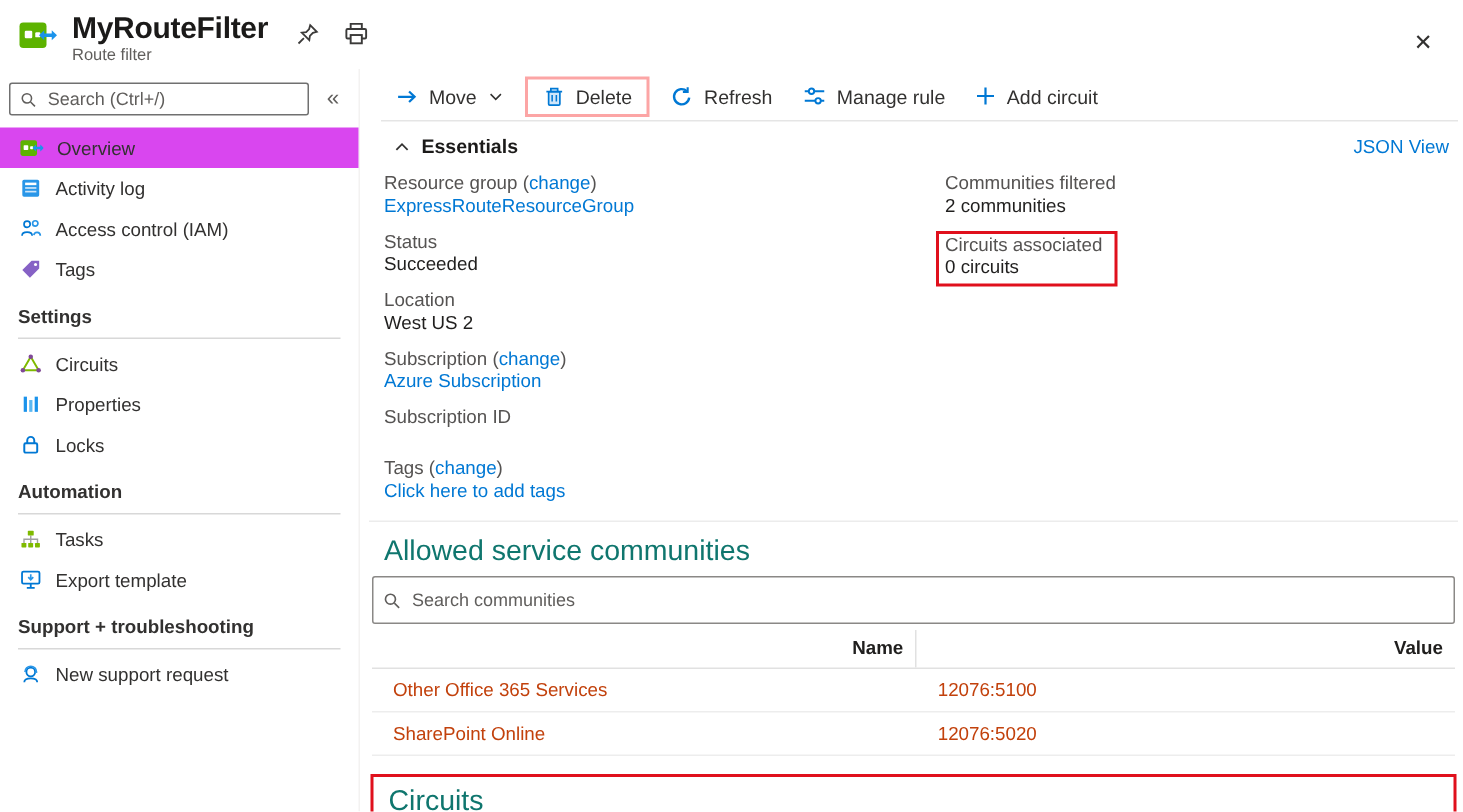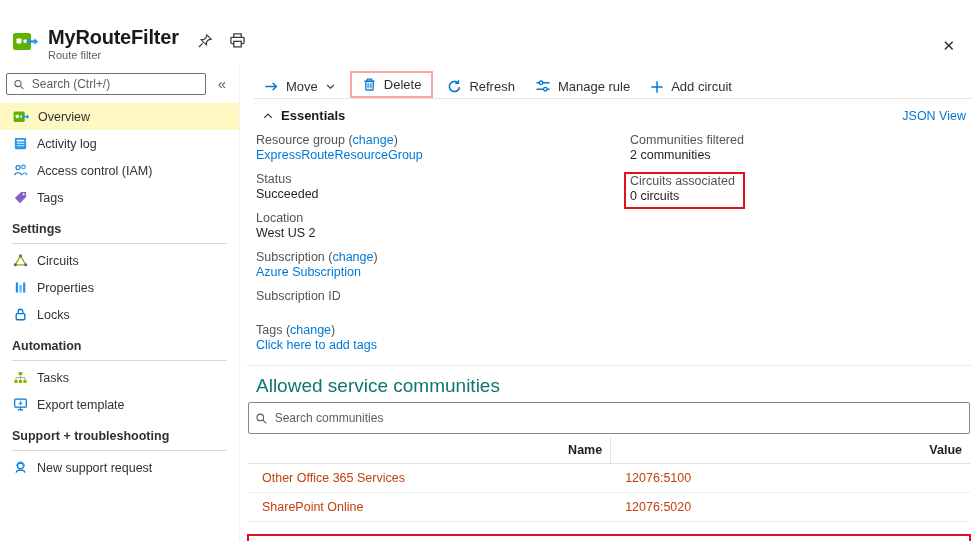--- a/index.html
+++ b/index.html
@@ -5,48 +5,48 @@
   * { box-sizing: border-box; }
   html,body { margin:0; padding:0; }
   body {
     width:975px; height:541px; overflow:hidden;
     background:#fff; color:#323130;
     font-family:"Liberation Sans", sans-serif;
     font-size:12.5px;
   }
 
   
-  .titlebar { height:46px; display:flex; justify-content:space-between; padding:8px 14px 0 12px;margin-top:18px; }
+  .titlebar { height:46px; display:flex; justify-content:space-between; padding:8px 14px 0 12px; }
   .title-left { display:flex; align-items:flex-start; gap:10px; }
   .app-icon { width:26px; height:26px; margin-top:3px; }
   .title-stack h1 { margin:0; font-size:20px; font-weight:700; color:#1b1a19; line-height:22px; letter-spacing:-.2px; }
   .subtitle { font-size:11px; color:#605e5c; margin-top:1px; }
   .title-actions { display:flex; gap:12px; margin:4px 0 0 6px; }
   .icon-btn { background:none; border:none; padding:2px; cursor:pointer; display:flex; align-items:center; }
   .close-x { font-size:15px; color:#323130; background:none; border:none; cursor:pointer; margin-top:2px; }
 
   
   .page-body { display:flex; height:495px; }
 
   
   .sidebar { width:240px; flex:none; padding-top:9px; border-right:1px solid #f3f2f1; }
   .search-row { display:flex; align-items:center; padding:0 6px 0 6px; gap:5px; }
   .search-box { flex:1; display:flex; align-items:center; gap:5px; border:1px solid #707070; border-radius:2px; height:22px; padding:0 6px; background:#fff; }
   .search-box input { border:none; outline:none; width:100%; font-size:12px; font-family:"Liberation Sans", sans-serif; color:#323130; background:transparent; }
   .search-box input::placeholder { color:#605e5c; }
   .collapse-btn { background:none; border:none; font-size:15px; color:#605e5c; cursor:pointer; width:22px; line-height:18px; }
   nav { margin-top:8px; }
   .nav-item { display:flex; align-items:center; gap:9px; height:27px; padding:0 13px; cursor:pointer; color:#323130; }
-  .nav-item.selected { background:#fef9c3; }
+  .nav-item.selected { background:#d946ef; }
   .nav-item svg { flex:none; }
   .nav-section { font-weight:700; font-size:12.5px; color:#323130; margin:11px 12px 3px 12px; padding-bottom:7px; border-bottom:1px solid #d8d8d8; }
 
   
   main { flex:1; padding:2px 3px 0 6px; }
-  .toolbar { display:flex; align-items:flex-end; height:32px; padding-left:8px; }
+  .toolbar { display:flex; align-items:center; height:32px; padding-left:8px; }
   .tb-btn { display:flex; align-items:center; gap:7px; padding:4px 10px; background:none; border:none; font-size:13px; color:#323130; font-family:"Liberation Sans", sans-serif; cursor:pointer; }
   .red-frame { border:2px solid #fca5a5; margin:0 4px; }
   .toolbar-rule { border-bottom:1px solid #e5e5e5; margin-left:8px; }
 
   .ess-head { display:flex; justify-content:space-between; align-items:center; margin:8px 6px 0 10px; }
   .ess-title { display:flex; align-items:center; gap:7px; font-size:13px; font-weight:700; color:#1b1a19; background:none; border:none; cursor:pointer; font-family:"Liberation Sans", sans-serif; }
   a.link { color:#0078d4; text-decoration:none; cursor:pointer; }
   .json-view { font-size:12.5px; }
 
   .ess-grid { display:flex; margin:9px 0 0 10px; }

